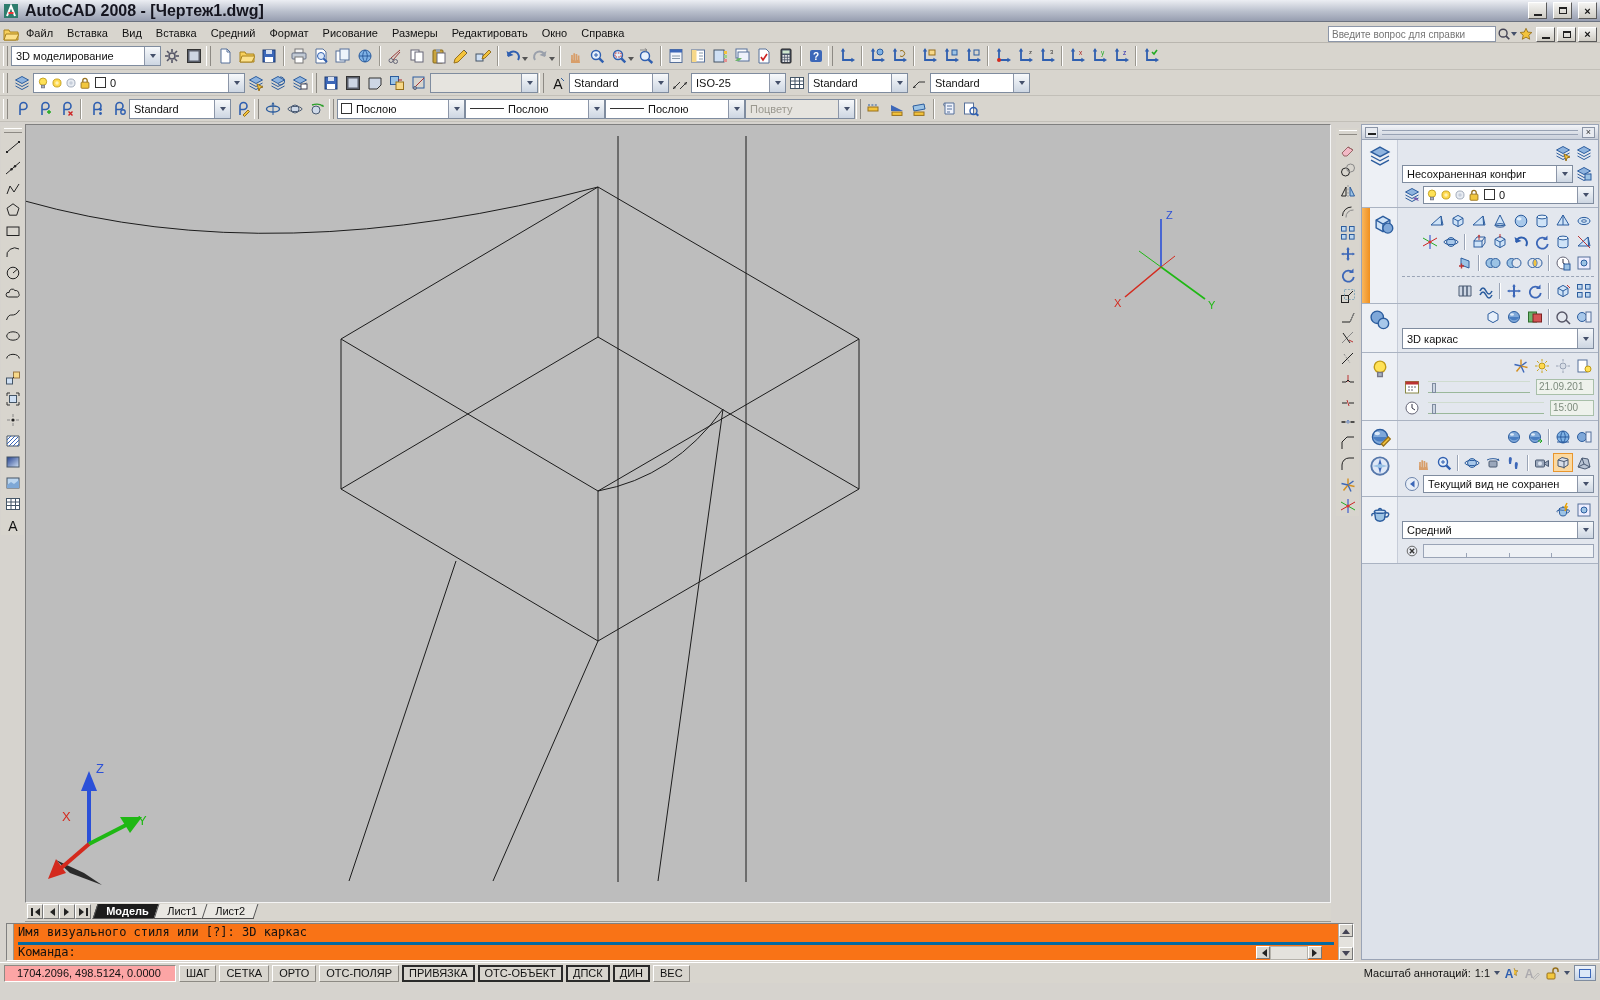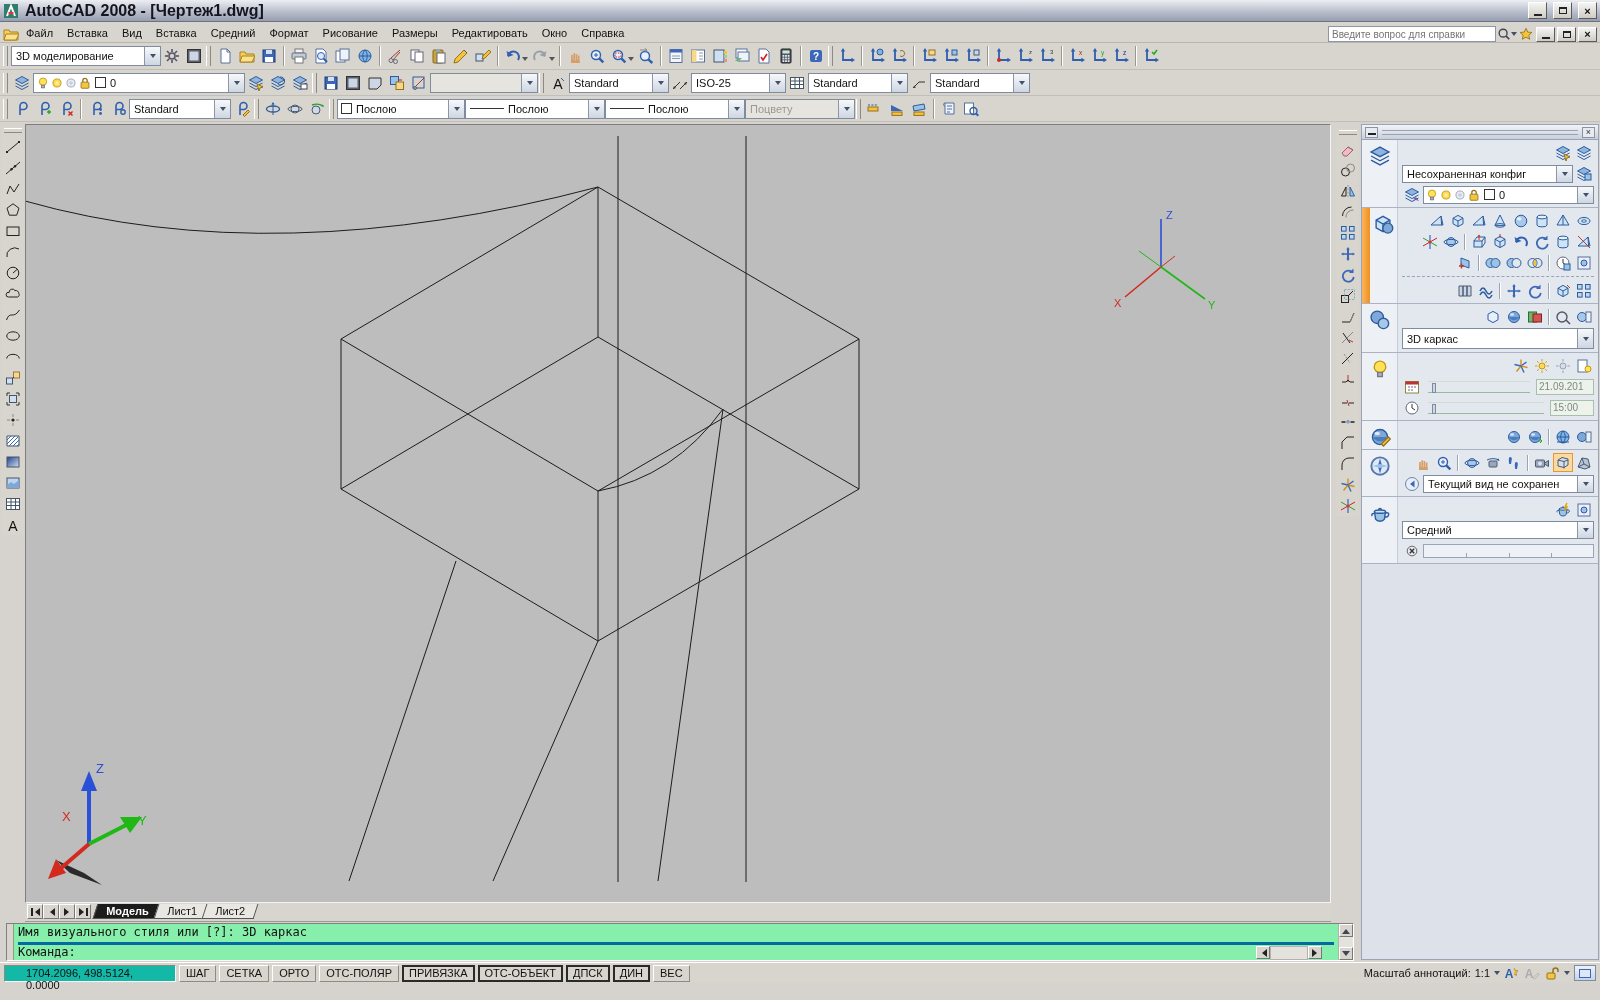--- a/index.html
+++ b/index.html
@@ -55,33 +55,33 @@
 #tabbar { left:25px; top:903px; width:1306px; height:19px; background:#d8d5ce; display:flex; align-items:flex-start; padding-left:2px; border-bottom:1px solid #9a978f; }
 .navbtn { width:16px; height:15px; background:#d8d5ce; border:1px solid; border-color:#fff #777 #777 #fff; display:flex; align-items:center; justify-content:center; margin-top:1px; }
 .tri-l { width:0;height:0;border:4px solid transparent;border-right:5px solid #222;margin-left:-2px;}
 .tri-r { width:0;height:0;border:4px solid transparent;border-left:5px solid #222;margin-right:-2px;}
 .bar-v { width:2px; height:8px; background:#222; }
 .tab { padding:1px 10px 2px; border:1px solid #555; border-top:none; transform:skewX(-18deg); margin-left:-4px; background:#e9e7e2; height:15px; margin-top:1px; }
 .tab > span { display:inline-block; transform:skewX(18deg); font-size:11px; }
 .tab.active { background:#1c1c1c; color:#fff; font-weight:bold; }
 
 
-#cmdwin { left:6px; top:923px; width:1348px; height:38px; background:#86efac; border:1px solid #808080; border-right-color:#fff; border-bottom-color:#fff; display:flex; }
+#cmdwin { left:6px; top:923px; width:1348px; height:38px; background:#f97316; border:1px solid #808080; border-right-color:#fff; border-bottom-color:#fff; display:flex; }
 #cmdgrip { width:7px; background:#d8d5ce; border-right:1px solid #9a978f; }
 #cmdtext { flex:1; font-family:"DejaVu Sans Mono","Liberation Mono",monospace; font-size:12px; padding:1px 4px; display:flex; flex-direction:column; justify-content:space-between; }
 #cmdprompt { border-top:3px solid #0369a1; }
 #cmdscroll { width:15px; background:#e4e2dd; border-left:1px solid #b5b2ab; display:flex; flex-direction:column; justify-content:space-between; align-items:center; }
 .sbtn { width:14px; height:13px; background:#d8d5ce; border:1px solid; border-color:#fff #777 #777 #fff; display:flex; align-items:center; justify-content:center; }
 .tri-u { width:0;height:0;border:4px solid transparent;border-bottom:5px solid #445;margin-top:-3px;}
 .tri-d { width:0;height:0;border:4px solid transparent;border-top:5px solid #445;margin-bottom:-3px;}
 #cmdhscroll { position:absolute; left:1256px; top:946px; width:66px; height:14px; display:flex; gap:0; }
 
 
 #statusbar { left:0; top:962px; width:1600px; height:21px; background:#d8d5ce; border-top:1px solid #fff; display:flex; align-items:center; padding:0 4px; gap:3px; }
-#coords { width:172px; height:17px; background:#14b8a6; border:1px solid; border-color:#8d8a84 #fff #fff #8d8a84; padding:1px 21px; font-size:11px; }
+#coords { width:172px; height:17px; background:#fca5a5; border:1px solid; border-color:#8d8a84 #fff #fff #8d8a84; padding:1px 12px; font-size:11px; }
 .toggle { height:17px; padding:1px 6px; border:1px solid; border-color:#fff #8d8a84 #8d8a84 #fff; font-size:11px; display:flex; align-items:center; }
 .toggle.on { border:2px solid #2a2a2a; padding:0 5px; }
 #sbright { margin-left:auto; display:flex; align-items:center; gap:4px; }
 #cleanscr { width:22px; height:16px; border:1px solid #7f8c9f; background:linear-gradient(#eef3fa,#c6d4e6); display:flex; align-items:center; justify-content:center; }
 #cleanscr .inner { width:12px; height:9px; border:1px solid #3c67b8; background:#dce8f8; }
 
 
 #dash { left:1361px; top:124px; width:238px; height:836px; background:#dde2ea; border:1px solid #9aa4b6; display:flex; flex-direction:column; }
 #dashttl { height:15px; background:linear-gradient(#f2f4f8,#c9cfda); border-bottom:1px solid #9aa4b6; display:flex; align-items:center; padding:0 3px; gap:4px; }
 #dashttl .lines { flex:1; height:5px; border-top:1px solid #98a2b4; border-bottom:1px solid #98a2b4; }

